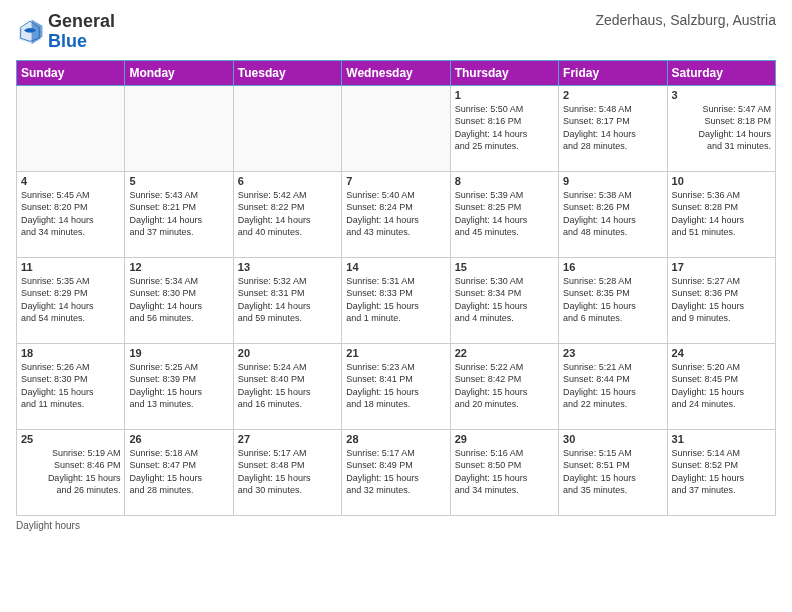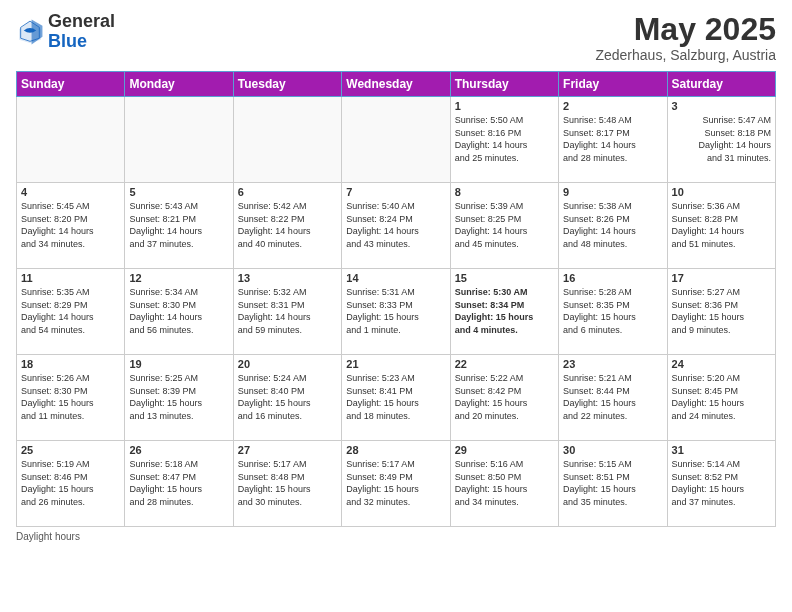--- a/index.html
+++ b/index.html
@@ -113,21 +113,20 @@
         <polygon points="18,4 30,12 30,26 18,30 6,26 6,12" fill="none" stroke="#1565c0" stroke-width="1"></polygon>
 
         <path d="M10 16 Q18 10 26 16 Q18 22 10 16Z" fill="#1565c0"></path>
       </svg>
       <div class="logo-text">
         <span class="logo-general">General</span><br>
         <span class="logo-blue">Blue</span>
       </div>
     </div>
     <div class="title-block">
-      <div class="month-title">May 2025</div>
       <div class="location">Zederhaus, Salzburg, Austria</div>
     </div>
   </div>
 
   <table class="calendar">
     <thead>
       <tr>
 
       <th>Sunday</th>
           <th>Monday</th>
@@ -241,21 +240,21 @@
           </td>
           <td>
             <span class="day-number">14</span>
             <div class="day-info" style="white-space: pre-line;">Sunrise: 5:31 AM
 Sunset: 8:33 PM
 Daylight: 15 hours
 and 1 minute.</div>
           </td>
           <td>
             <span class="day-number">15</span>
-            <div class="day-info" style="white-space: pre-line; font-weight: bold;">Sunrise: 5:30 AM
+            <div class="day-info" style="white-space: pre-line;">Sunrise: 5:30 AM
 Sunset: 8:34 PM
 Daylight: 15 hours
 and 4 minutes.</div>
           </td>
           <td>
             <span class="day-number">16</span>
             <div class="day-info" style="white-space: pre-line;">Sunrise: 5:28 AM
 Sunset: 8:35 PM
 Daylight: 15 hours
 and 6 minutes.</div>
@@ -315,21 +314,21 @@
             <span class="day-number">24</span>
             <div class="day-info" style="white-space: pre-line;">Sunrise: 5:20 AM
 Sunset: 8:45 PM
 Daylight: 15 hours
 and 24 minutes.</div>
           </td>
         </tr>
         <tr>
           <td>
             <span class="day-number">25</span>
-            <div class="day-info" style="white-space: pre-line;">Sunrise: 5:19 AM
+            <div class="day-info" style="white-space: pre-line; text-align: right;">Sunrise: 5:19 AM
 Sunset: 8:46 PM
 Daylight: 15 hours
 and 26 minutes.</div>
           </td>
           <td>
             <span class="day-number">26</span>
             <div class="day-info" style="white-space: pre-line;">Sunrise: 5:18 AM
 Sunset: 8:47 PM
 Daylight: 15 hours
 and 28 minutes.</div>

